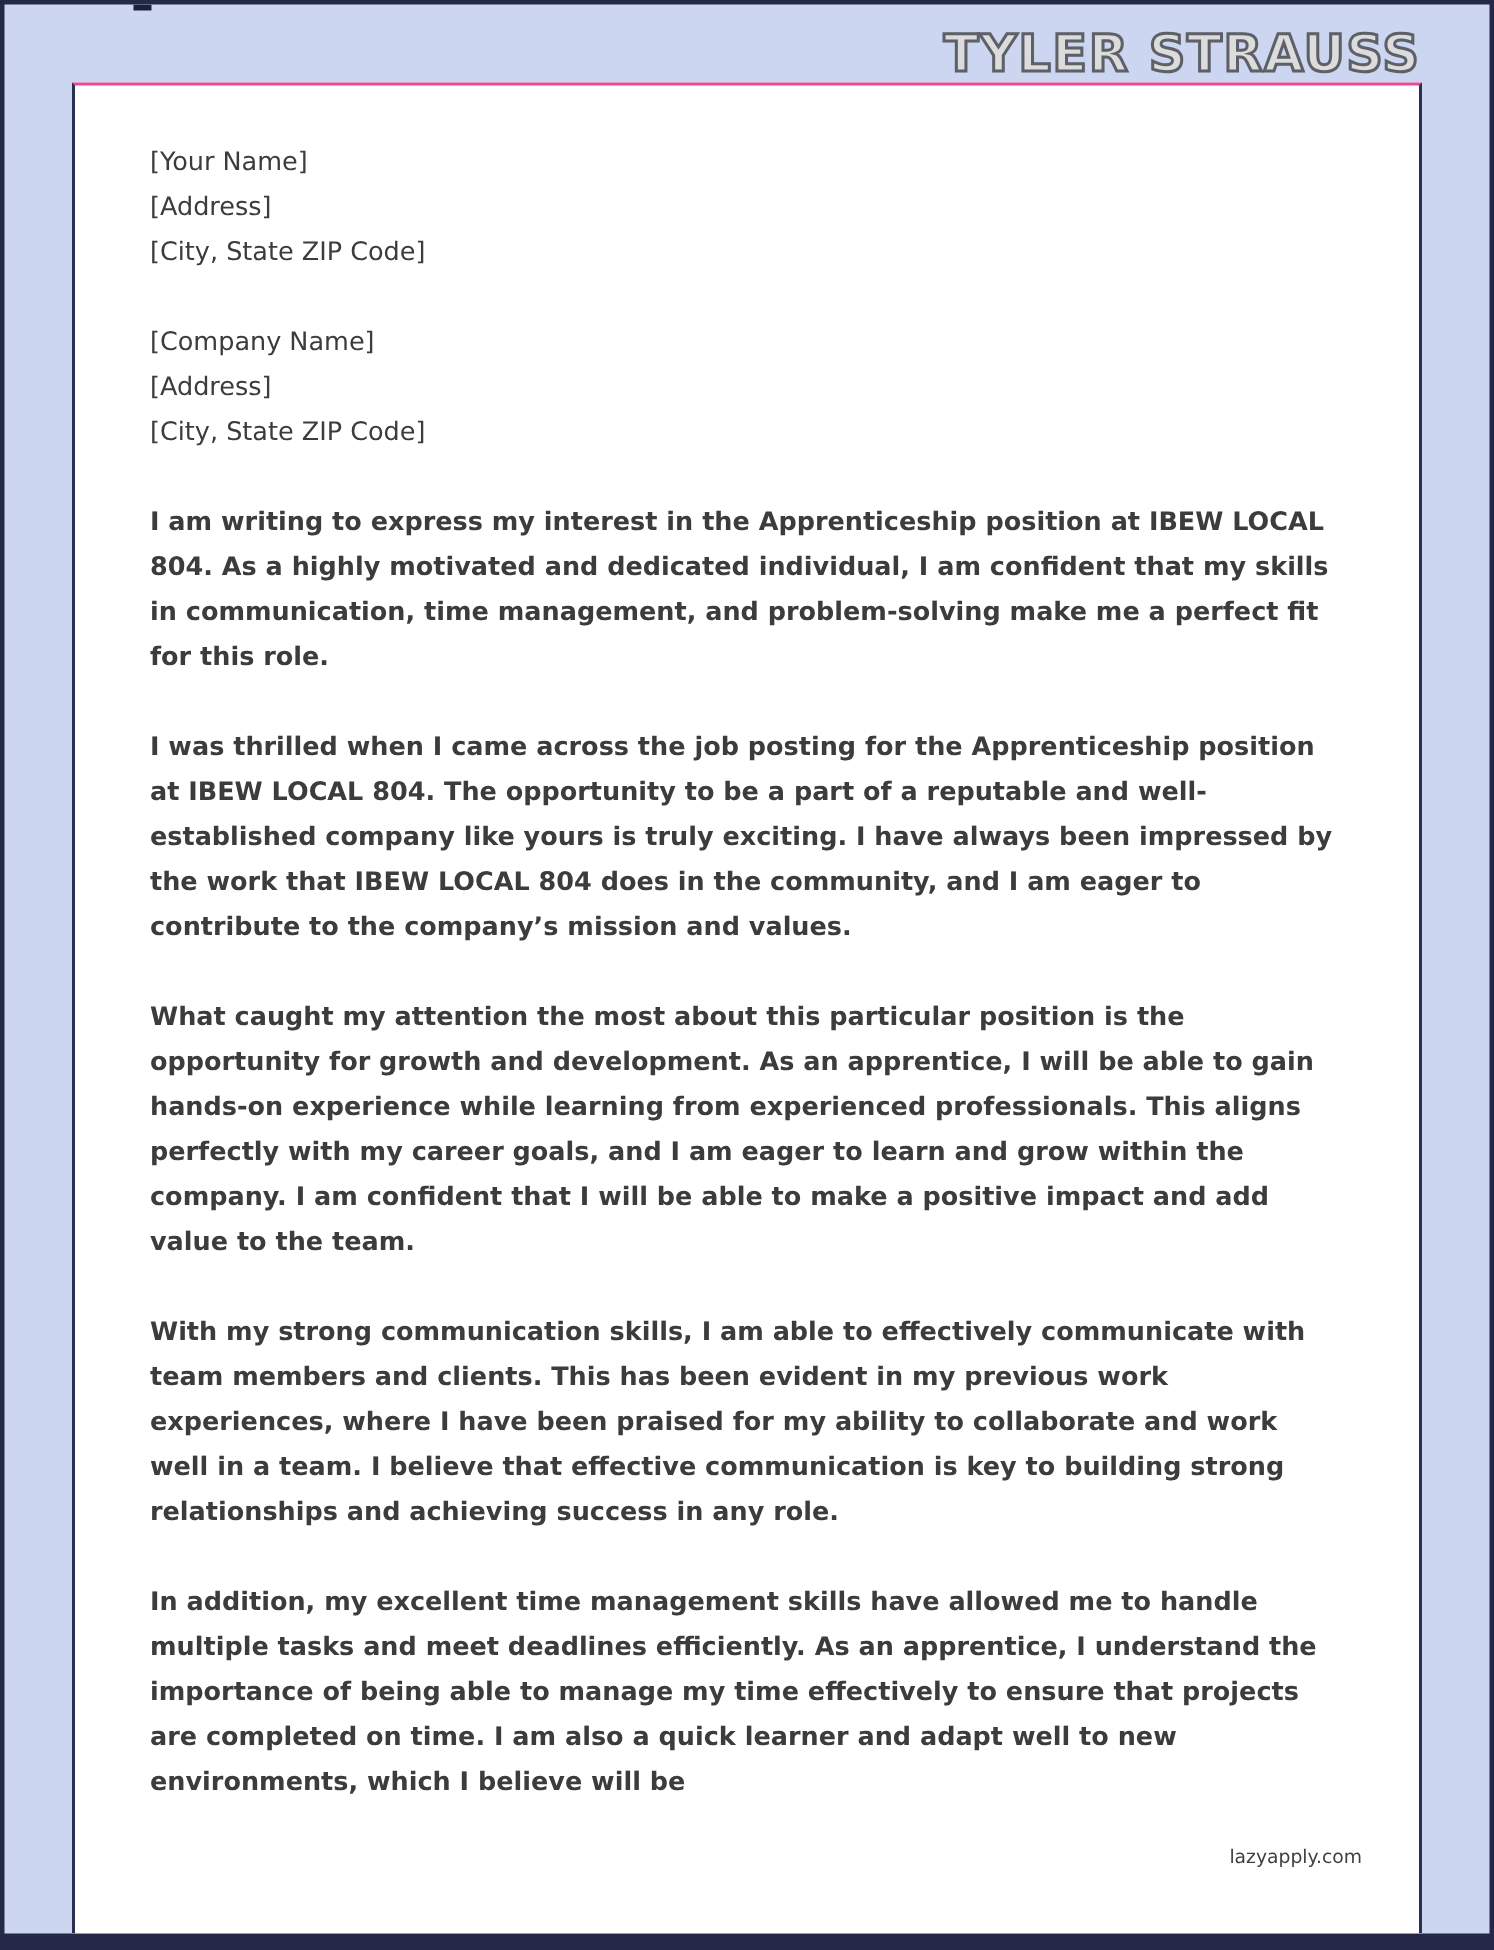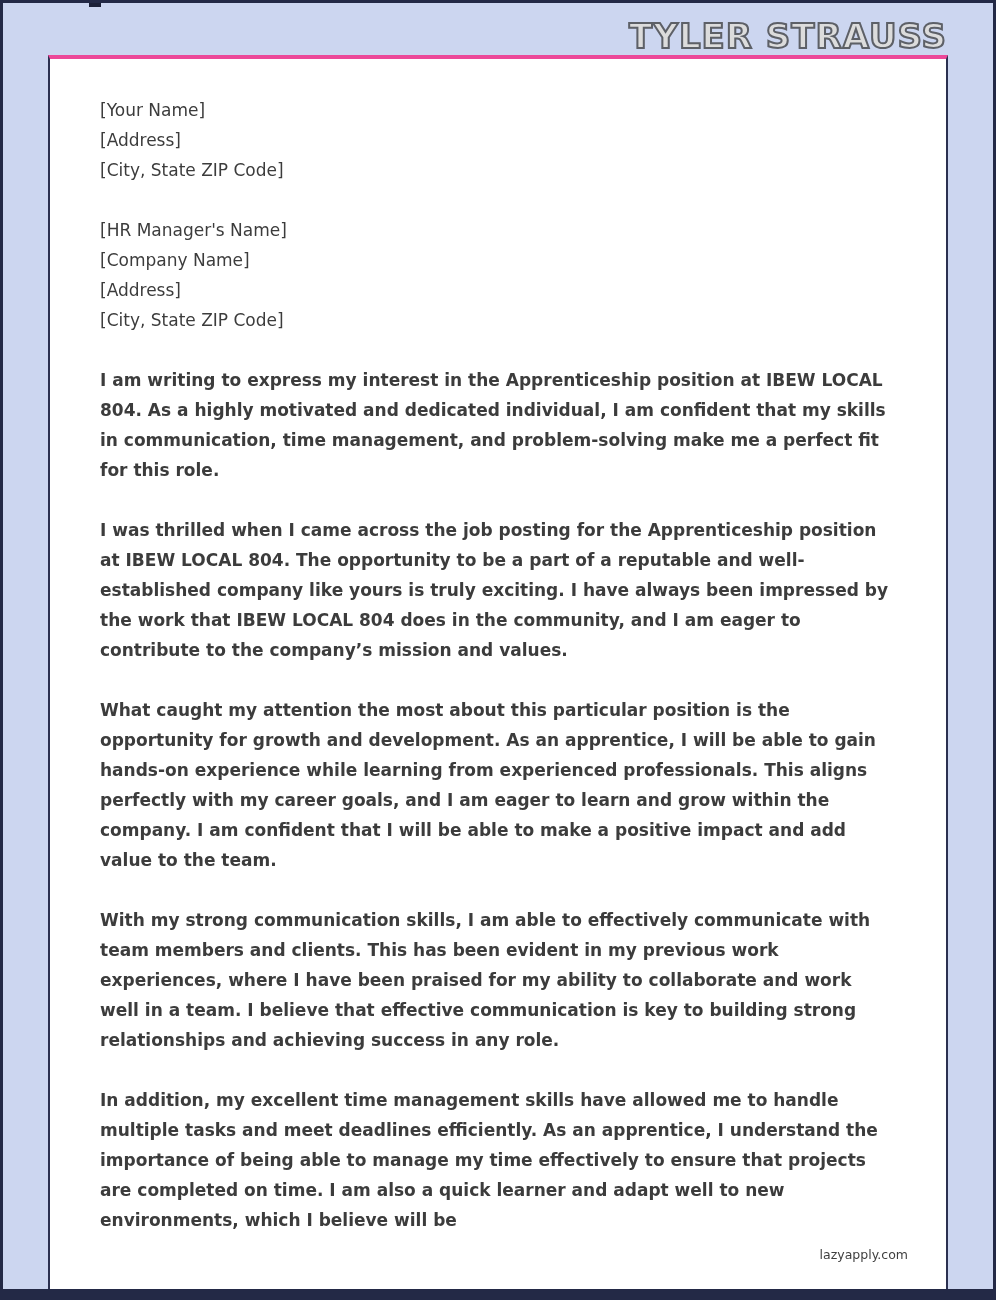--- a/index.html
+++ b/index.html
@@ -39,36 +39,36 @@
     white-space: nowrap;
   }
   .page {
     position: absolute;
     left: 45px;
     right: 45px;
     top: 52px;
     bottom: 0;
     background: #ffffff;
     border: 2px solid #2b3050;
-    border-top: 4px solid #ec4899;
+    border-top: 2px solid #ec4899;
     border-bottom: none;
     box-sizing: border-box;
     padding: 36px 56px 0 50px;
     color: #3c3c3c;
     font-size: 17px;
     line-height: 30px;
   }
   .block { margin: 0 0 30px 0; }
   .block > div { white-space: nowrap; }
   .salutation { margin: 0 0 30px 0; }
   .page p { margin: 0 0 30px 0; font-weight: bold; }
   .watermark {
     position: absolute;
     right: 85px;
-    bottom: 27px;
+    bottom: 44px;
     font-size: 12.5px;
     line-height: 14px;
     color: #3f3f3f;
   }
 </style>
 </head>
 <body>
 
 <div class="top-edge-mark"></div>
 
@@ -78,21 +78,20 @@
 
 <div class="page">
 
   <div class="block">
     <div>[Your Name]</div>
     <div>[Address]</div>
     <div>[City, State ZIP Code]</div>
   </div>
 
   <div class="block">
-    <div>[HR Manager's Name]</div>
     <div>[Company Name]</div>
     <div>[Address]</div>
     <div>[City, State ZIP Code]</div>
   </div>
 
 
   <p>I am writing to express my interest in the Apprenticeship position at IBEW LOCAL 804. As a highly motivated and dedicated individual, I am confident that my skills in communication, time management, and problem-solving make me a perfect fit for this role.</p>
   <p>I was thrilled when I came across the job posting for the Apprenticeship position at IBEW LOCAL 804. The opportunity to be a part of a reputable and well-established company like yours is truly exciting. I have always been impressed by the work that IBEW LOCAL 804 does in the community, and I am eager to contribute to the company’s mission and values.</p>
   <p>What caught my attention the most about this particular position is the opportunity for growth and development. As an apprentice, I will be able to gain hands-on experience while learning from experienced professionals. This aligns perfectly with my career goals, and I am eager to learn and grow within the company. I am confident that I will be able to make a positive impact and add value to the team.</p>
   <p>With my strong communication skills, I am able to effectively communicate with team members and clients. This has been evident in my previous work experiences, where I have been praised for my ability to collaborate and work well in a team. I believe that effective communication is key to building strong relationships and achieving success in any role.</p>

